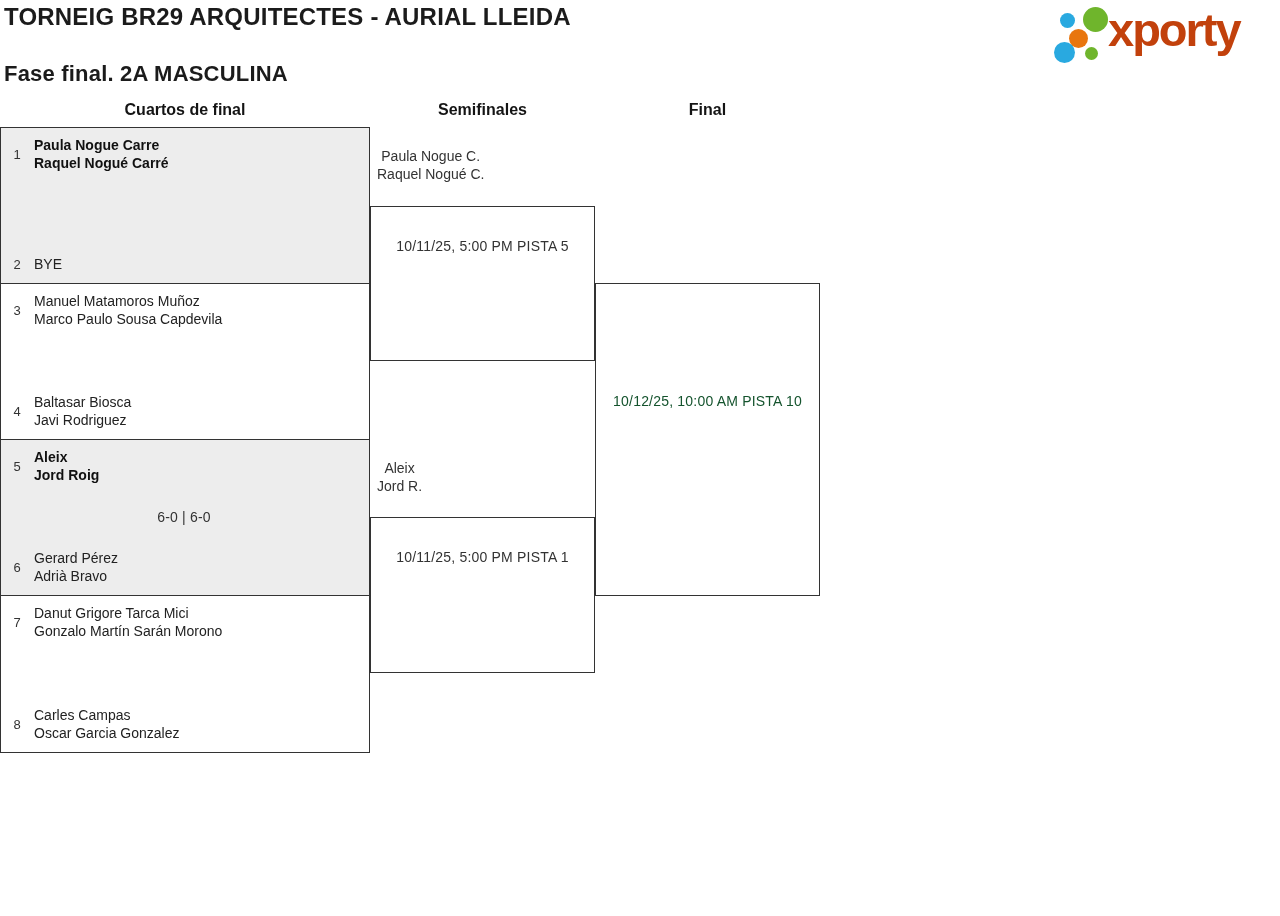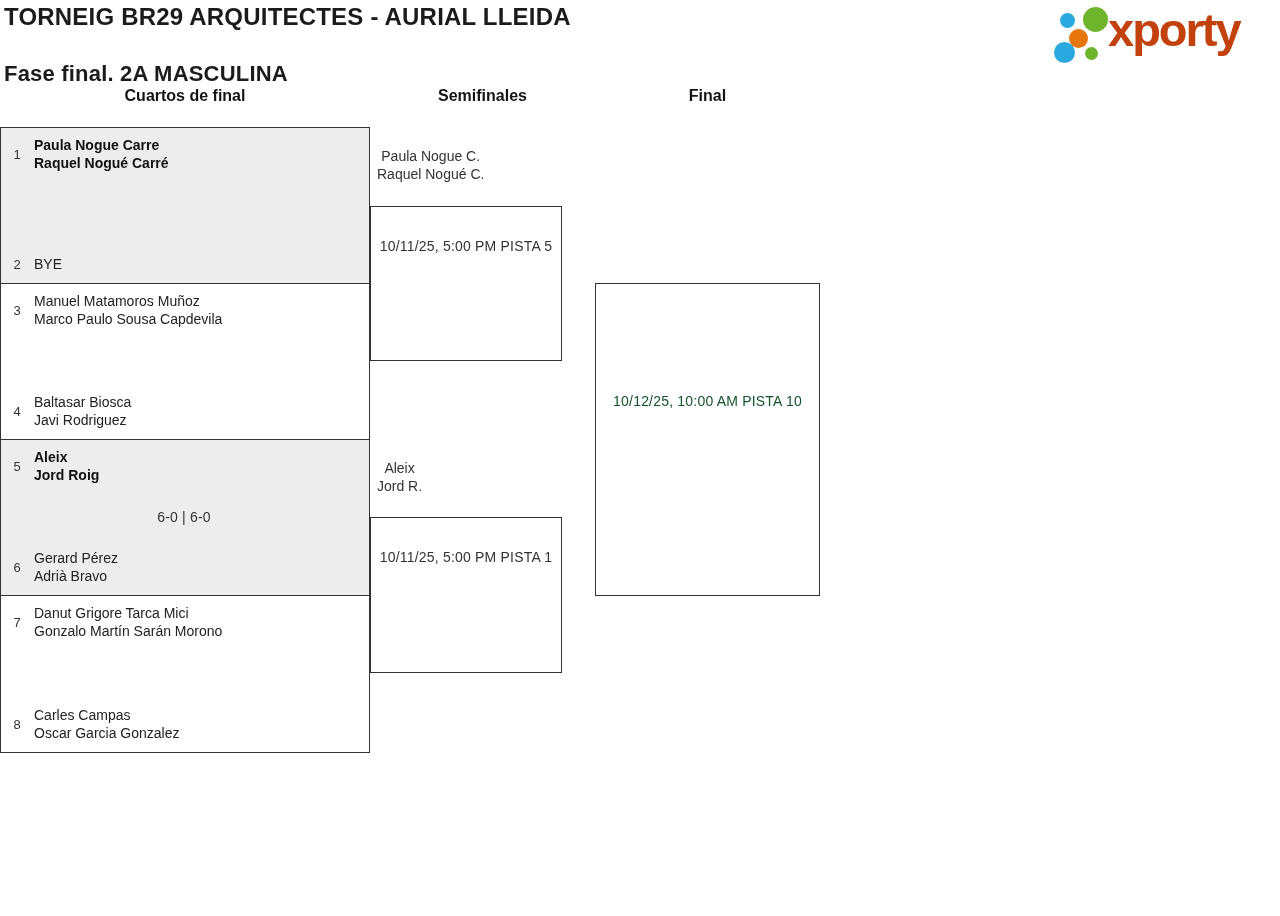--- a/index.html
+++ b/index.html
@@ -15,21 +15,21 @@
   .logo { position:absolute; left:1048px; top:0; width:232px; height:76px; }
   .dot { position:absolute; border-radius:50%; }
   .dot-green-big   { left:35px; top:7px;  width:25px; height:25px; background:#6fb52c; }
   .dot-blue-small  { left:12px; top:13px; width:15px; height:15px; background:#29a9e0; }
   .dot-orange      { left:21px; top:29px; width:19px; height:19px; background:#e8760f; }
   .dot-blue-big    { left:6px;  top:42px; width:21px; height:21px; background:#29a9e0; }
   .dot-green-small { left:37px; top:47px; width:13px; height:13px; background:#6fb52c; }
   .logo-word { position:absolute; left:60px; top:2px; font-size:47px; font-weight:800; color:#c2410c; letter-spacing:-2px; }
 
   
-  .round-header { position:absolute; top:87px; font-size:16px; font-weight:600; color:#141414; text-align:center; }
+  .round-header { position:absolute; top:101px; font-size:16px; font-weight:600; color:#141414; text-align:center; }
   .rh-qf { left:0;     width:370px; }
   .rh-sf { left:370px; width:225px; }
   .rh-f  { left:595px; width:225px; }
 
   
   .match { position:absolute; left:0; width:370px; border:1px solid #333;
            display:flex; flex-direction:column; justify-content:space-between;
            padding:8px 10px 10px 8px; }
   .m1 { top:127px; height:157px; background:#ededed; }
   .m2 { top:283px; height:157px; background:#ffffff; }
@@ -41,21 +41,21 @@
   .names { font-size:14px; line-height:18px; color:#222; }
   .winner .names { font-weight:600; color:#111; }
   .minfo { text-align:center; font-size:14px; color:#333; letter-spacing:0.2px; }
 
   
   .adv { position:absolute; left:377px; font-size:14px; line-height:18px; color:#333;text-align:center; }
   .adv1 { top:147px; }
   .adv2 { top:459px; }
 
   
-  .sfbox { position:absolute; left:370px; width:192px; border:1px solid #333; background:#fff; }
+  .sfbox { position:absolute; left:370px; width:225px; border:1px solid #333; background:#fff; }
   .sf1 { top:206px; height:155px; }
   .sf2 { top:517px; height:156px; }
   .sfinfo { margin-top:31px; text-align:center; font-size:14px; color:#333; letter-spacing:0.2px; }
 
   
   .finalbox { position:absolute; left:595px; top:283px; width:225px; height:313px; border:1px solid #333; background:transparent; }
   .finfo { margin-top:109px; text-align:center; font-size:14px; color:#14532d; letter-spacing:0.2px; }
 </style>
 </head>
 <body>

